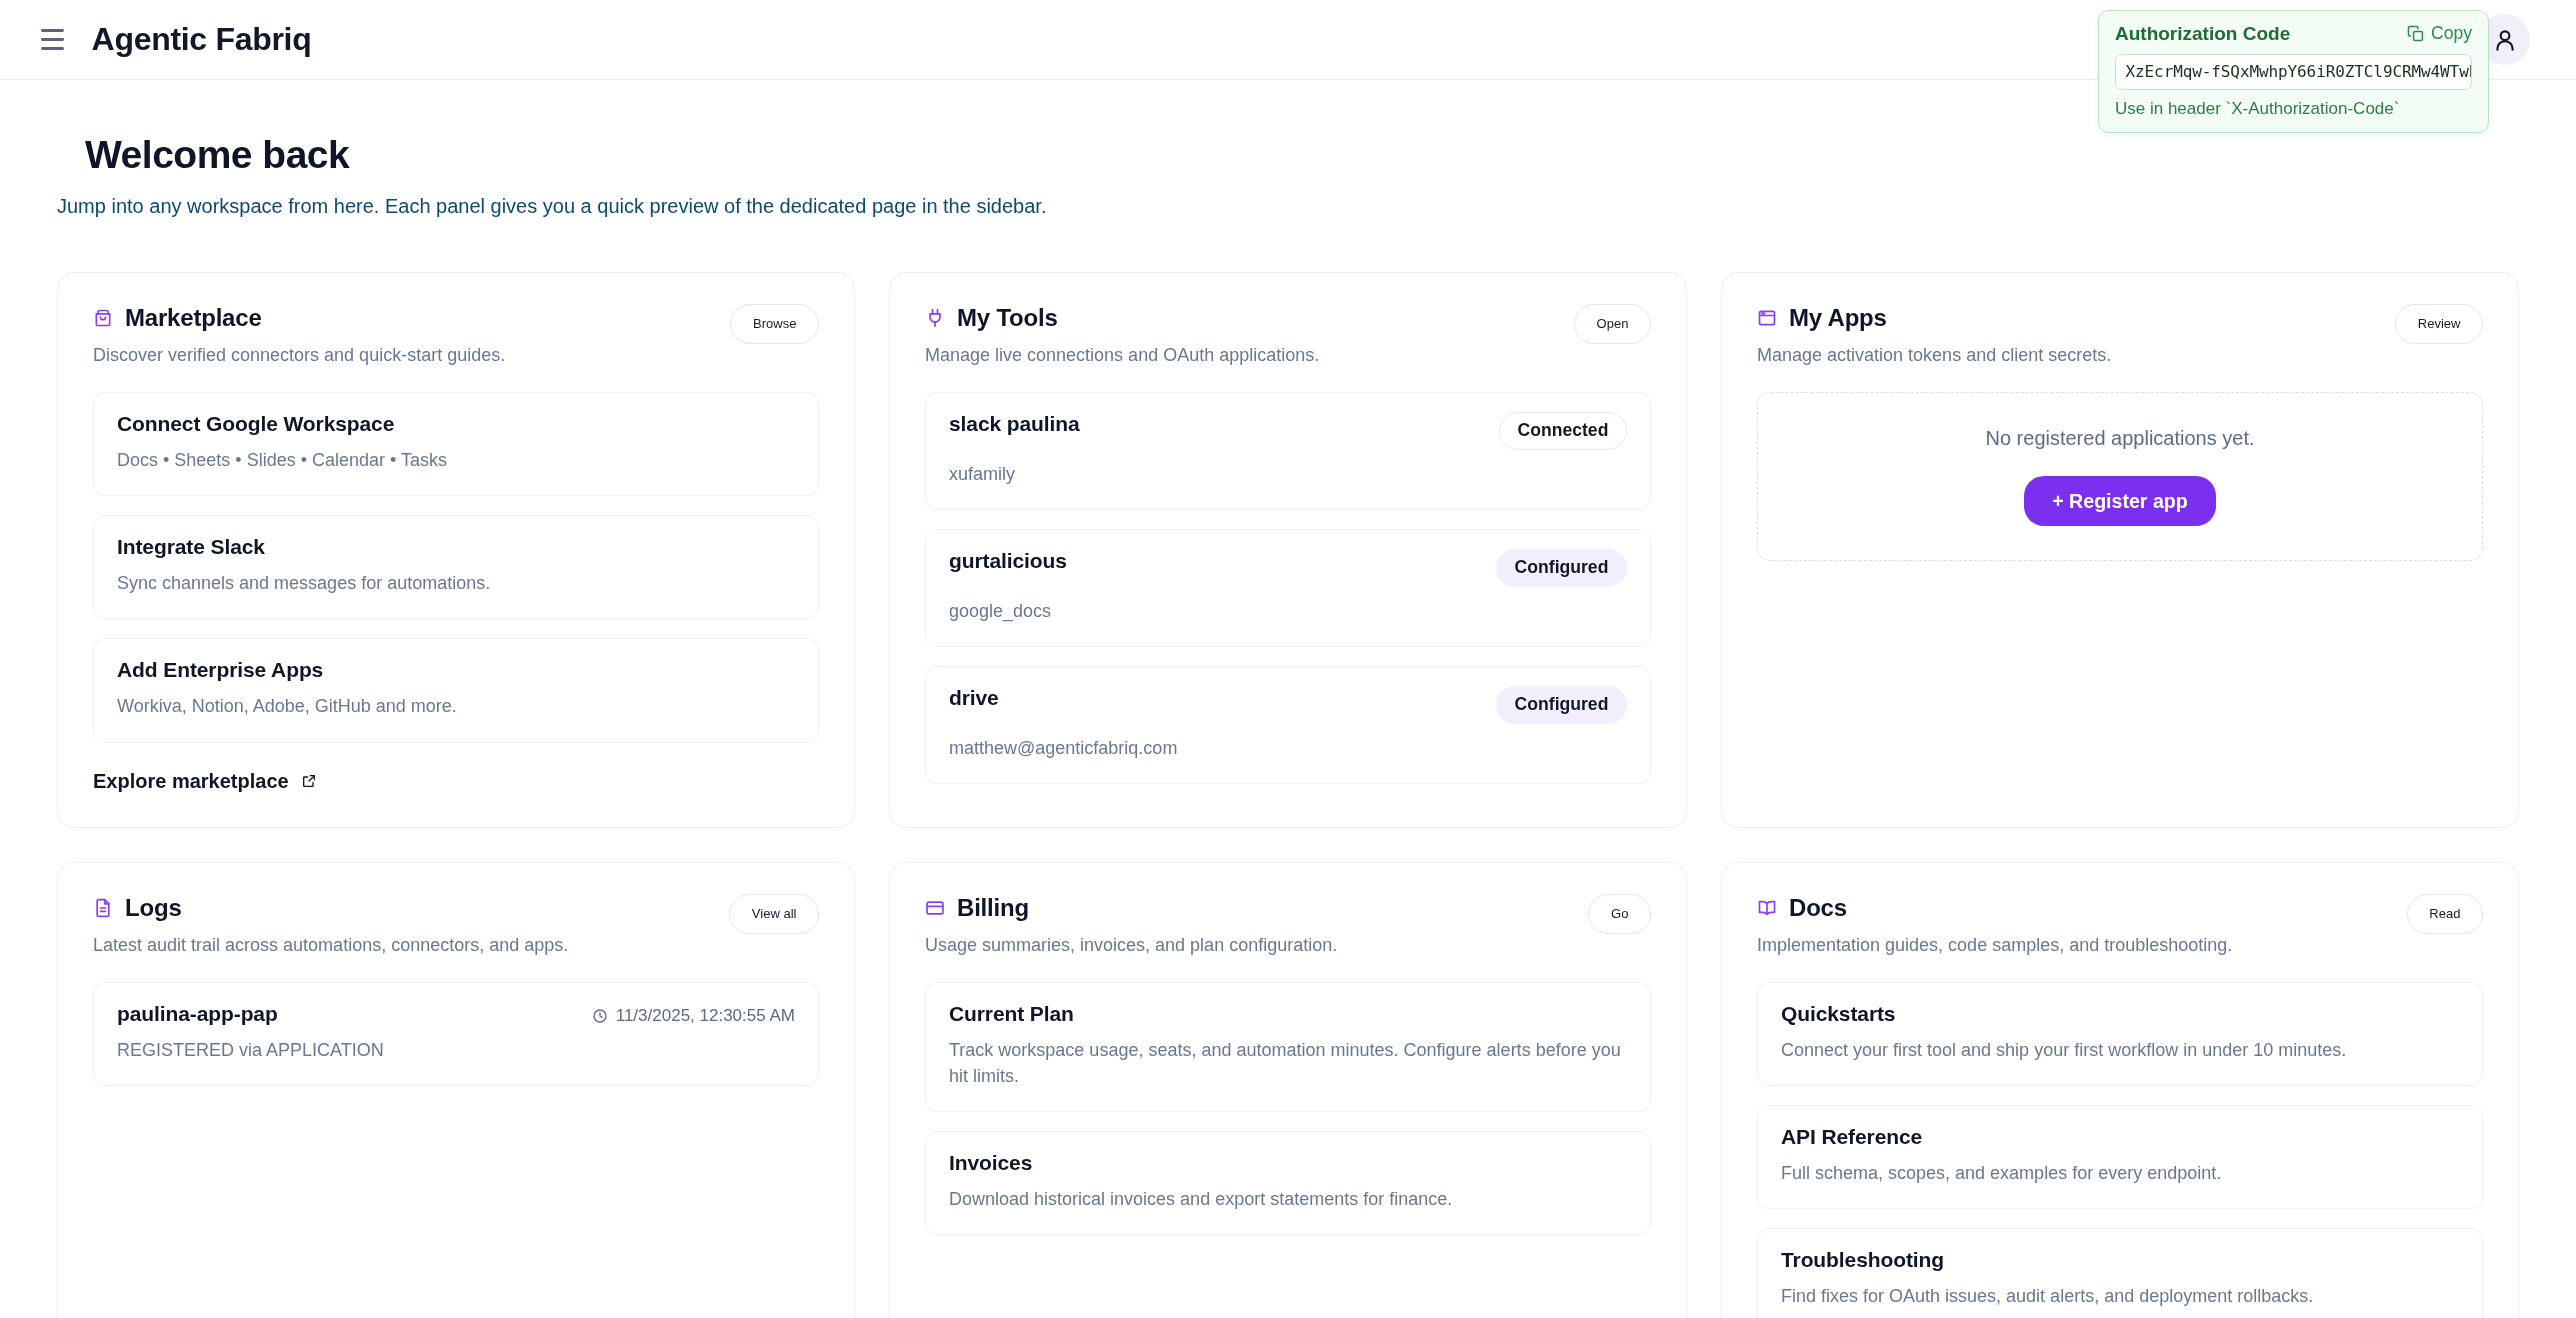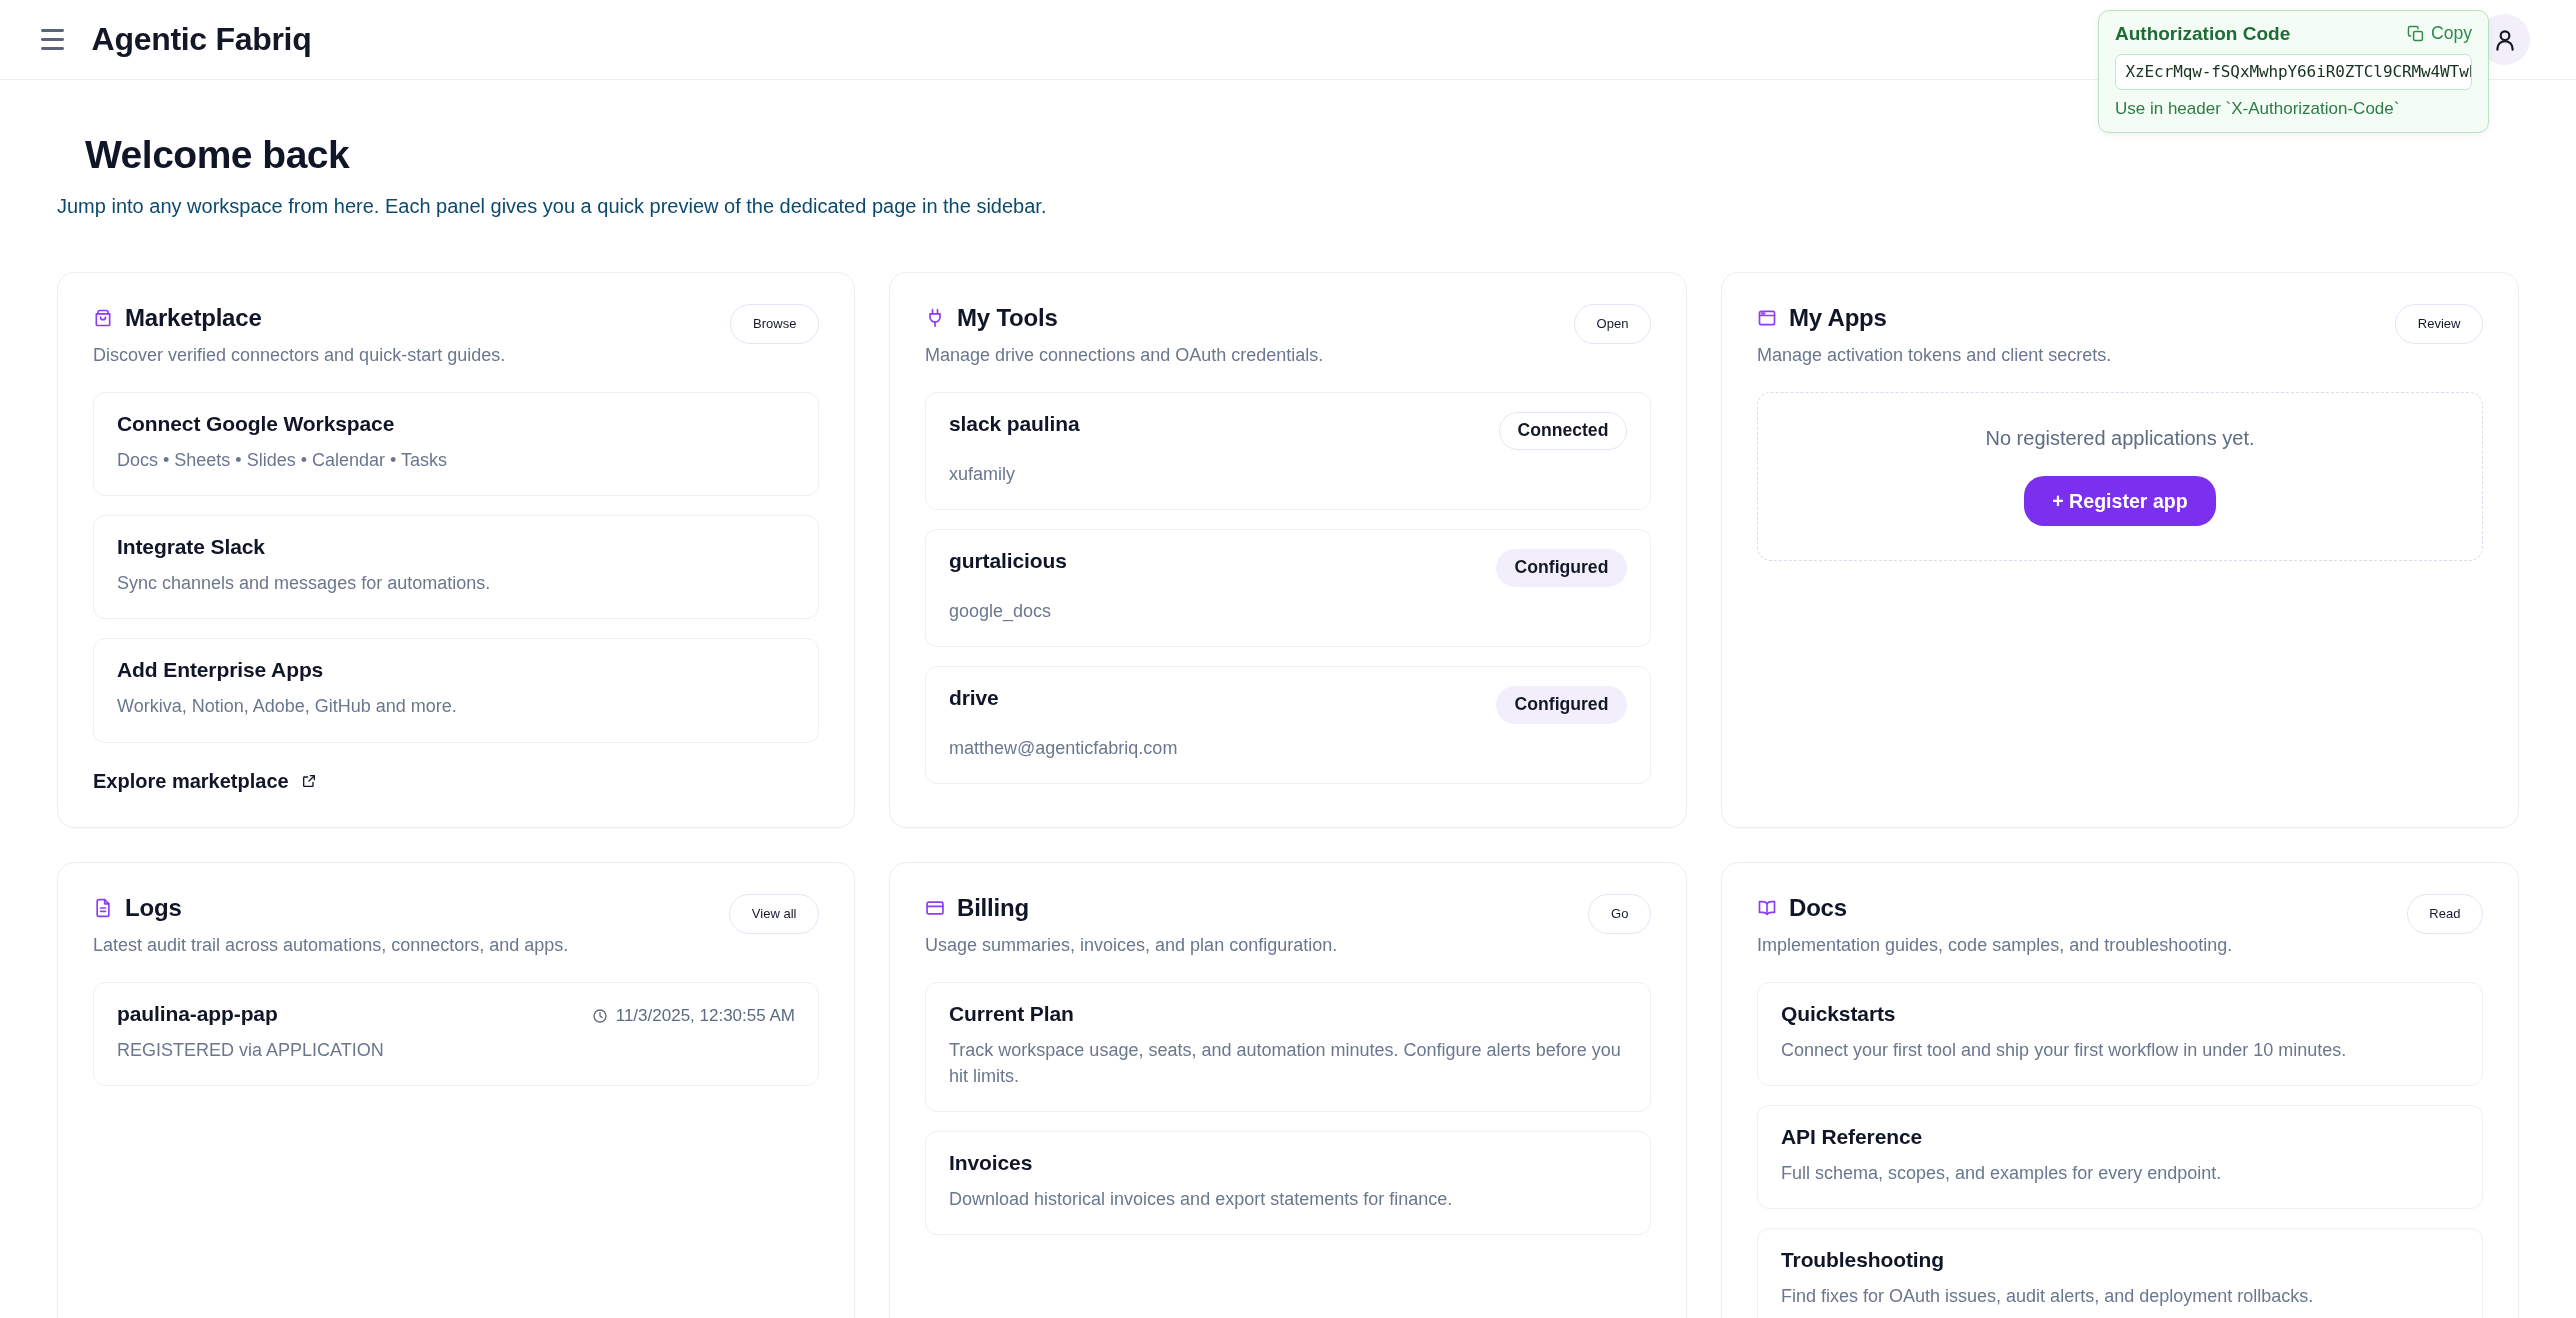--- a/index.html
+++ b/index.html
@@ -339,21 +339,21 @@
             <span class="ico">
               <svg width="20" height="20" viewBox="0 0 24 24" fill="none" stroke="#8b3dfa" stroke-width="2" stroke-linecap="round" stroke-linejoin="round">
                 <path d="M9 2v5"></path>
                 <path d="M15 2v5"></path>
                 <path d="M6 7h12v4a6 6 0 0 1-12 0z"></path>
                 <path d="M12 17v5"></path>
               </svg>
             </span>
             <span class="panel-title-text">My Tools</span>
           </div>
-          <div class="panel-sub">Manage drive connections and OAuth credentials.</div>
+          <div class="panel-sub">Manage live connections and OAuth applications.</div>
         </div>
         <button class="panel-action">Open</button>
       </div>
 
       <div class="panel-list">
         <div class="tile">
           <div class="tile-row">
             <div class="tile-title">slack paulina</div>
             <div class="badge outline">Connected</div>
           </div>

